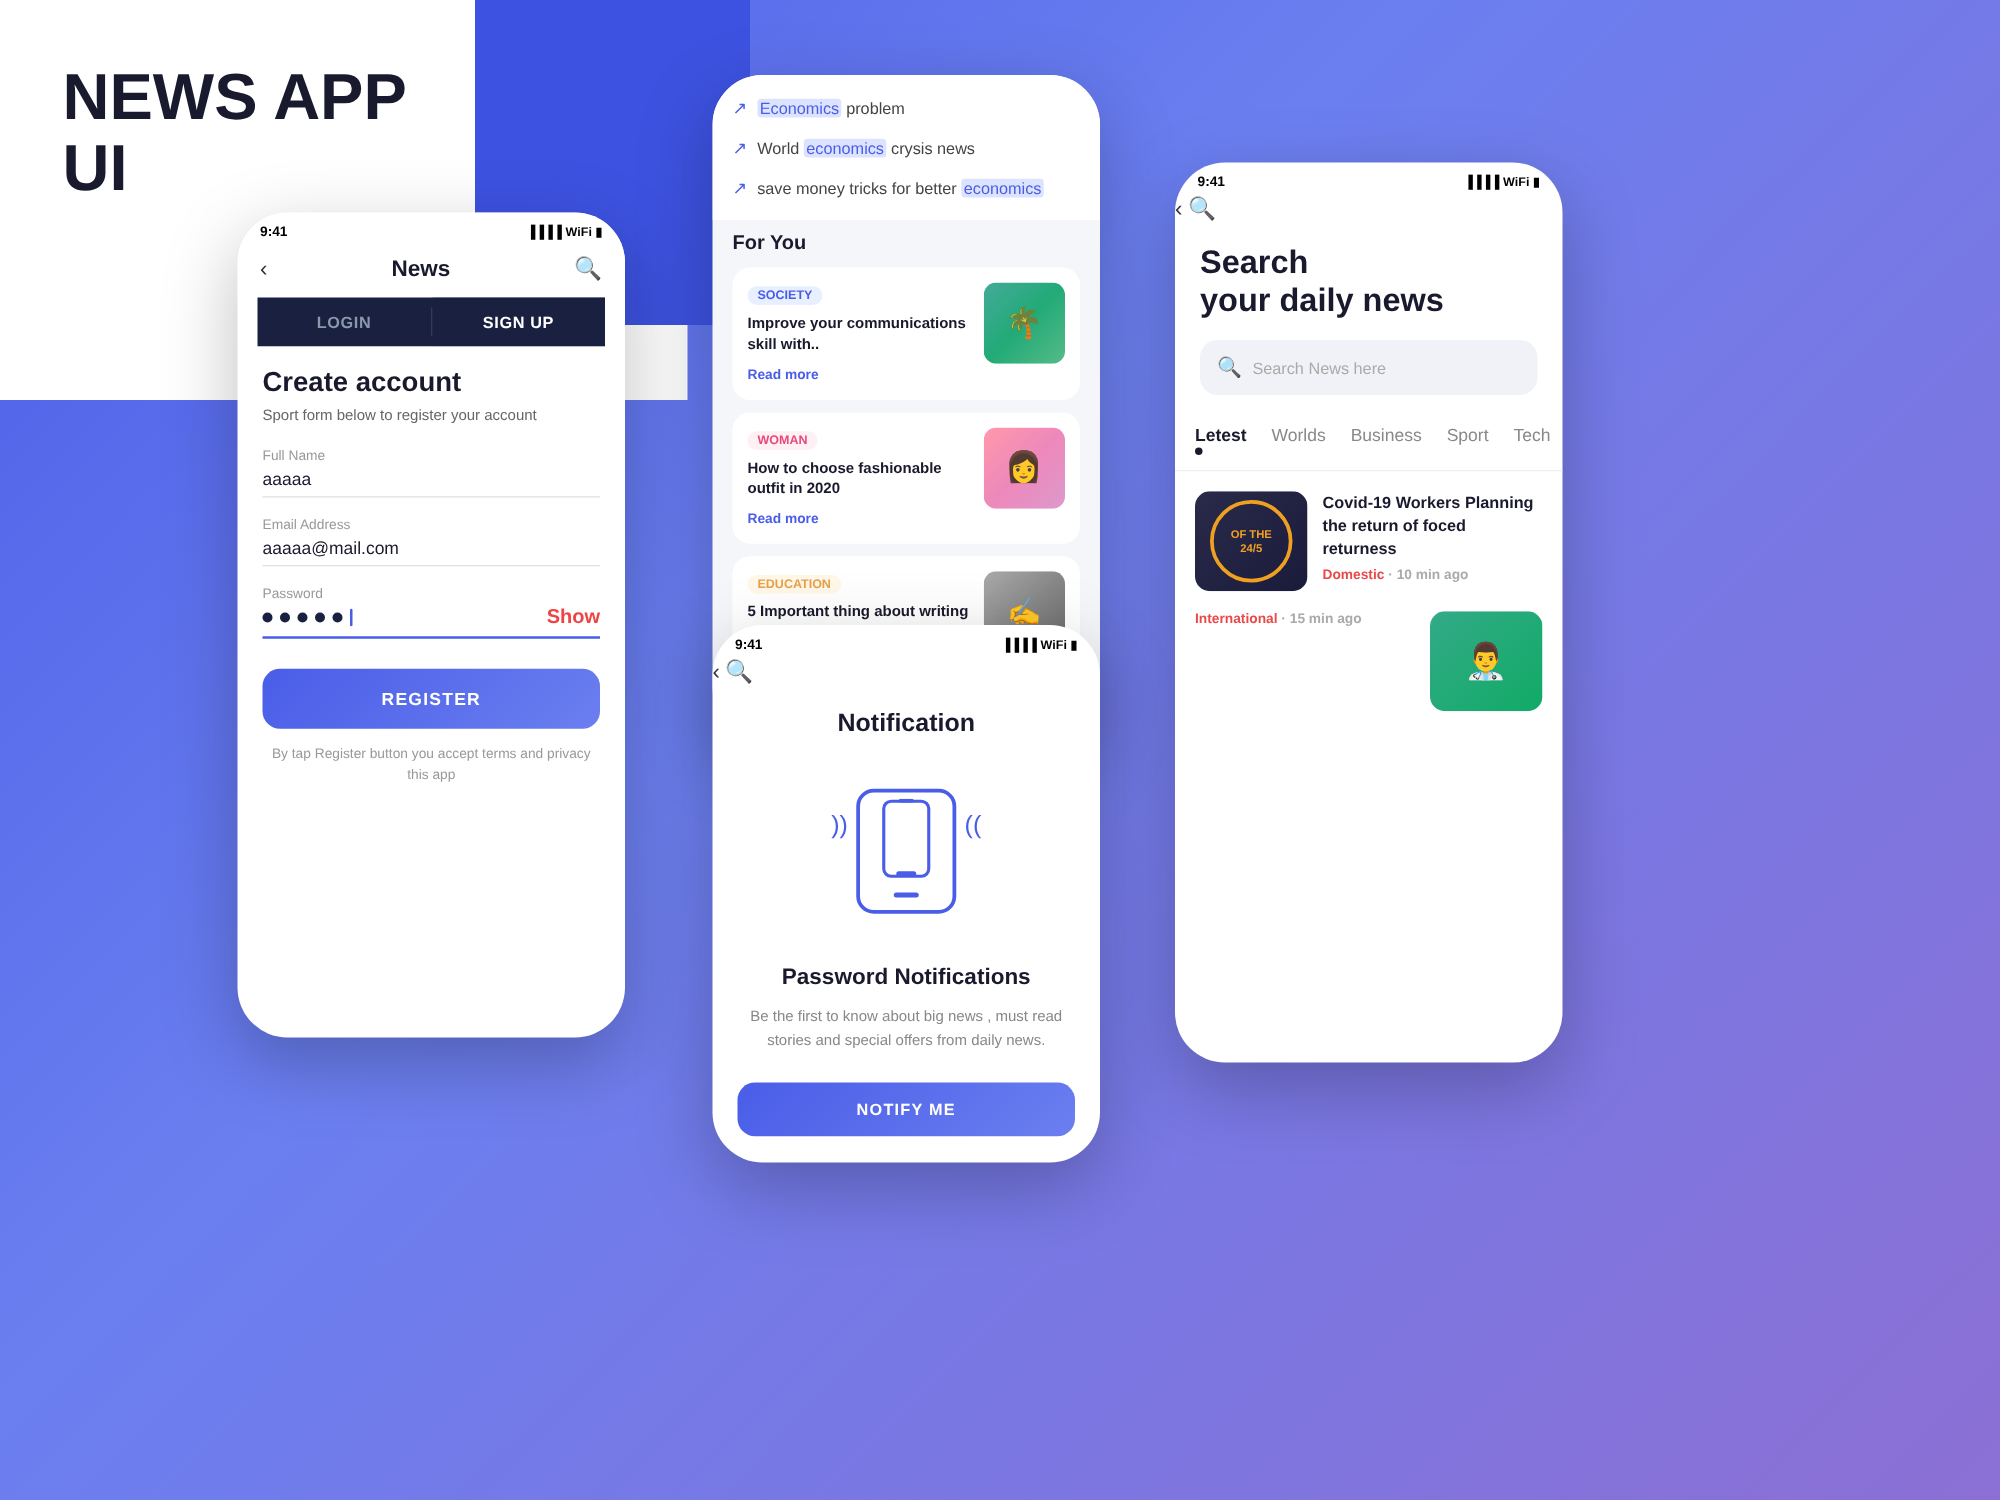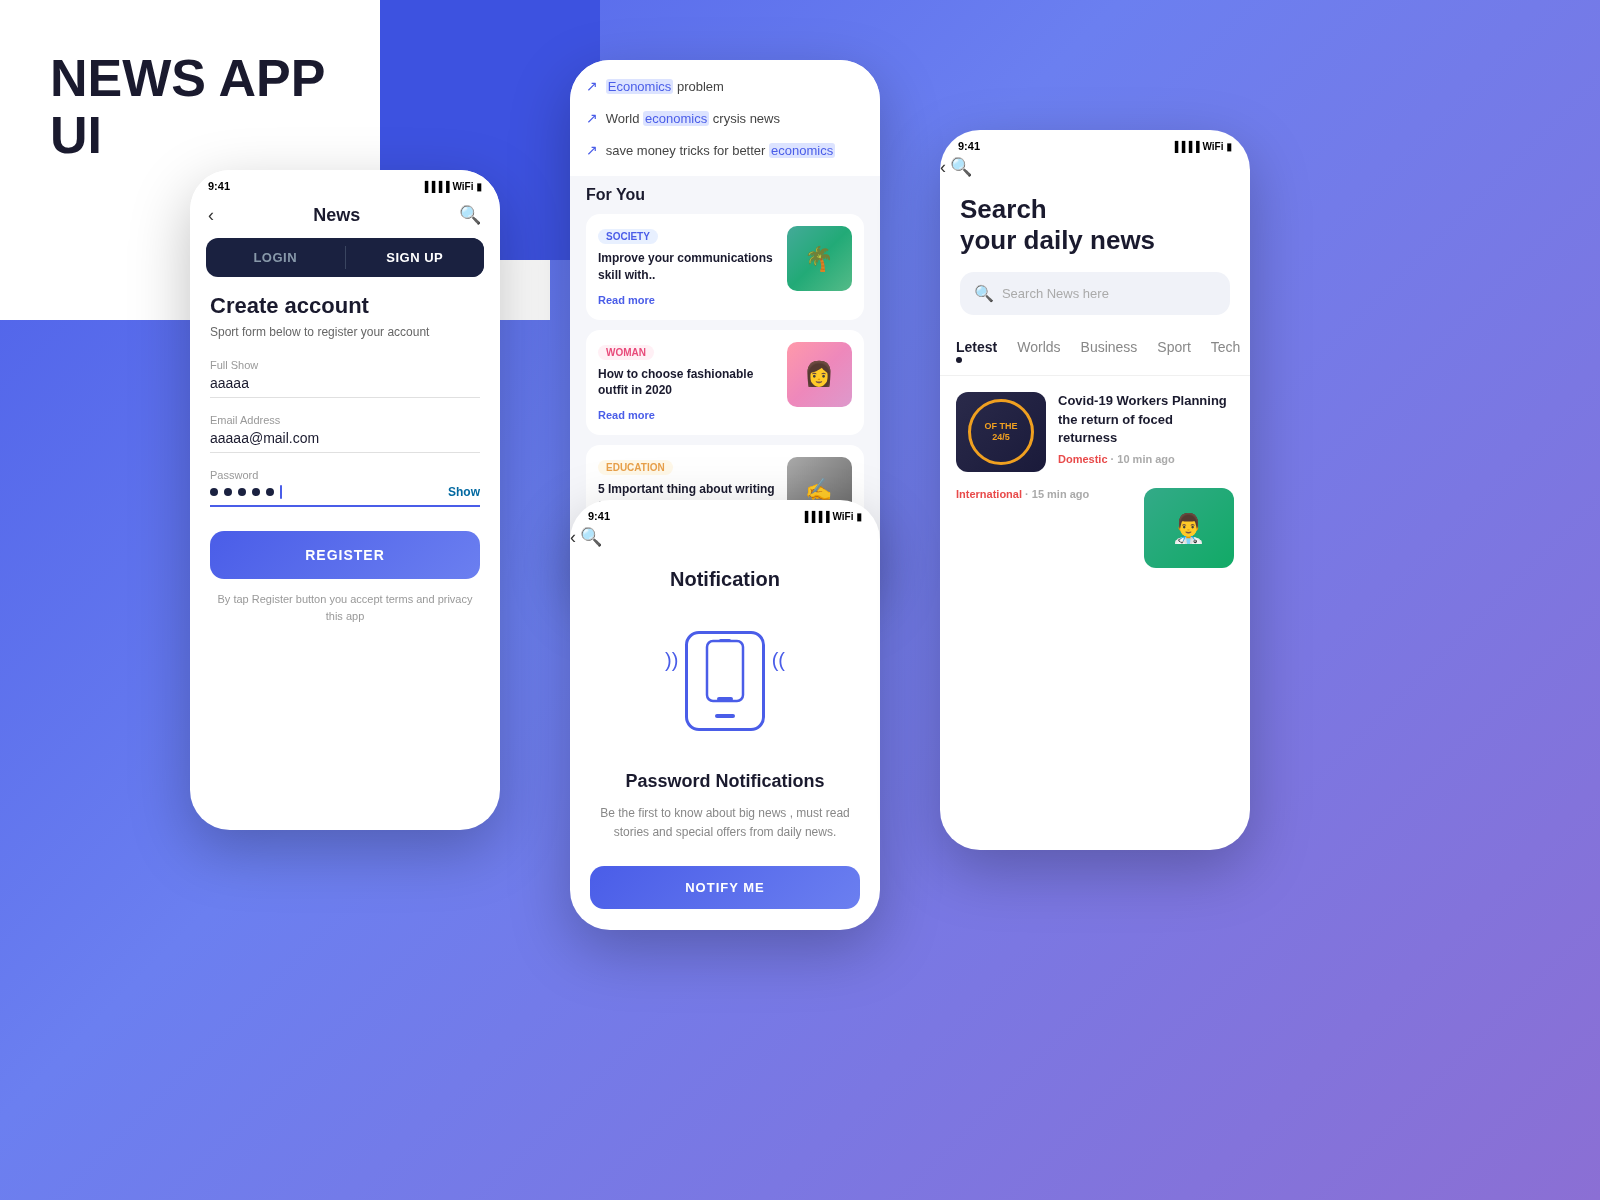--- a/index.html
+++ b/index.html
@@ -98,21 +98,21 @@
 
     .back-arrow, .search-icon-nav {
       font-size: 18px;
       color: #333;
       cursor: pointer;
     }
 
     .tab-bar {
       display: flex;
       background: #1a2140;
-      border-radius: 12px;
+      border-radius: 0;
       margin: 0 16px 16px;
       overflow: hidden;
     }
 
     .tab-btn {
       flex: 1;
       padding: 12px 0;
       text-align: center;
       font-size: 13px;
       font-weight: 600;
@@ -193,22 +193,22 @@
     }
 
     .dot.cursor {
       width: 2px;
       height: 14px;
       background: #4a5de8;
       border-radius: 1px;
     }
 
     .show-btn {
-      font-size: 12px;
-      color: #0369a1;
+      font-size: 16px;
+      color: #ef4444;
       font-weight: 600;
       cursor: pointer;
     }
 
     .register-btn {
       width: 100%;
       padding: 16px;
       background: linear-gradient(135deg, #4a5de8, #6b7ff0);
       border: none;
       border-radius: 14px;
@@ -659,21 +659,21 @@
       <div class="tab-btn inactive">LOGIN</div>
       <div class="tab-divider"></div>
       <div class="tab-btn active">SIGN UP</div>
     </div>
 
     <div class="register-body">
       <div class="register-title">Create account</div>
       <div class="register-subtitle">Sport form below to register your account</div>
 
       <div class="form-group">
-        <span class="form-label">Full Show</span>
+        <span class="form-label">Full Name</span>
         <span class="form-value">aaaaa</span>
       </div>
 
       <div class="form-group">
         <span class="form-label">Email Address</span>
         <span class="form-value">aaaaa@mail.com</span>
       </div>
 
       <div class="form-group">
         <span class="form-label">Password</span>

